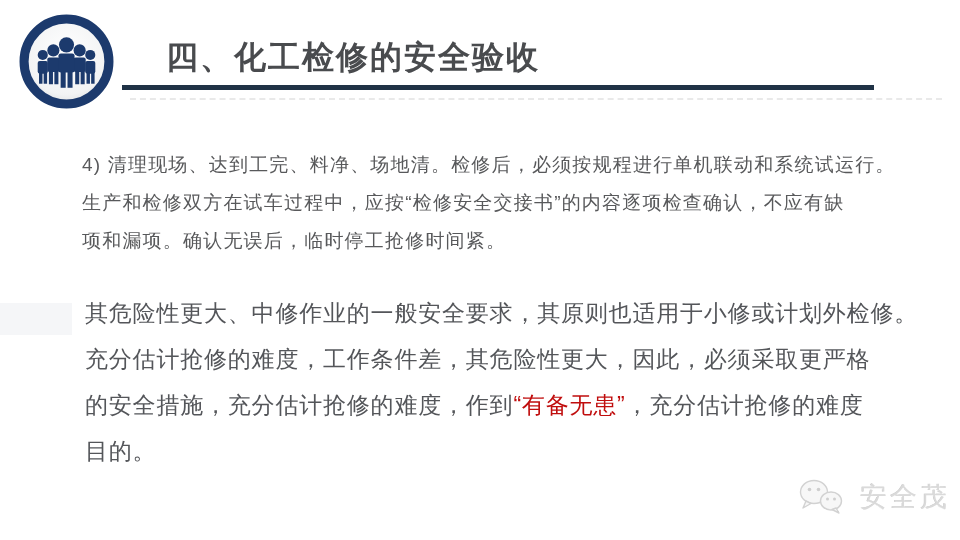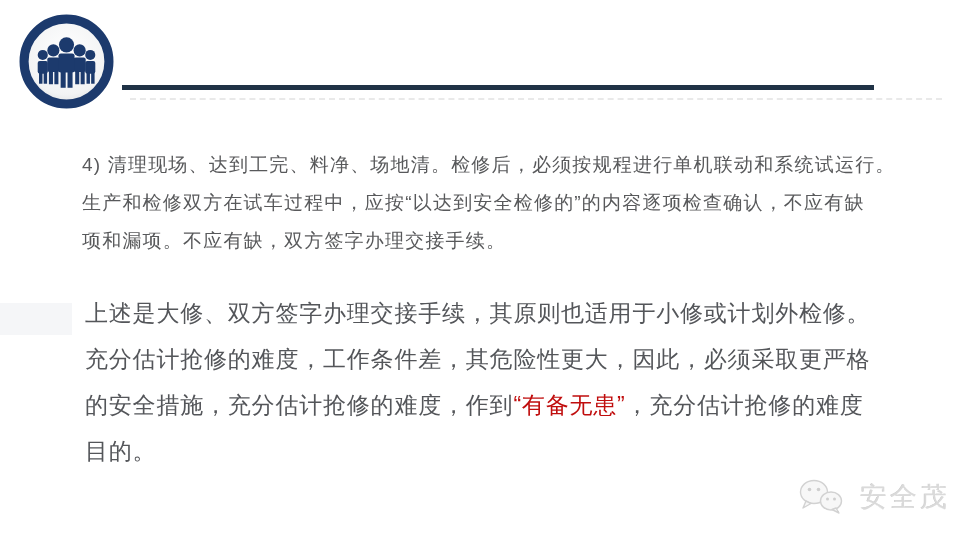--- a/index.html
+++ b/index.html
@@ -97,33 +97,34 @@
         <rect x="62" y="57.5" width="4" height="13"></rect>
 
         <circle cx="48" cy="31.5" r="7.5"></circle>
         <rect x="40" y="40" width="16" height="19" rx="2.5"></rect>
         <rect x="42.2" y="58" width="5" height="16"></rect>
         <rect x="49" y="58" width="5" height="16"></rect>
       </g>
     </svg>
   </div>
 
+  <h1 class="page-title">四、化工检修的安全验收</h1>
   <div class="title-rule"></div>
   <div class="title-rule-shadow"></div>
 
   <div class="edge-artifact"></div>
 
   <div class="para1">
     <div class="line">4) 清理现场、达到工完、料净、场地清。检修后，必须按规程进行单机联动和系统试运行。</div>
-    <div class="line">生产和检修双方在试车过程中，应按“以达到安全检修的”的内容逐项检查确认，不应有缺</div>
-    <div class="line">项和漏项。不应有缺，双方签字办理交接手续。</div>
+    <div class="line">生产和检修双方在试车过程中，应按“检修安全交接书”的内容逐项检查确认，不应有缺</div>
+    <div class="line">项和漏项。确认无误后，临时停工抢修时间紧。</div>
   </div>
 
   <div class="para2">
-    <div class="line">上述是大修、双方签字办理交接手续，其原则也适用于小修或计划外检修。</div>
+    <div class="line">其危险性更大、中修作业的一般安全要求，其原则也适用于小修或计划外检修。</div>
     <div class="line">充分估计抢修的难度，工作条件差，其危险性更大，因此，必须采取更严格</div>
     <div class="line"><span>的安全措施，充分估计抢修的难度，作到</span><span class="hl">“有备无患”</span><span>，充分估计抢修的难度</span></div>
     <div class="line">目的。</div>
   </div>
 
   <div class="watermark">
     <svg class="watermark-icon" viewBox="0 0 46 38">
       <g stroke="#d2d2d2" stroke-width="1.4" fill="#f7f7f7">
         <ellipse cx="16" cy="14" rx="13.5" ry="11.5"></ellipse>
         <path d="M8 23 L5 30 L13 25.5 Z" stroke-linejoin="round"></path>

